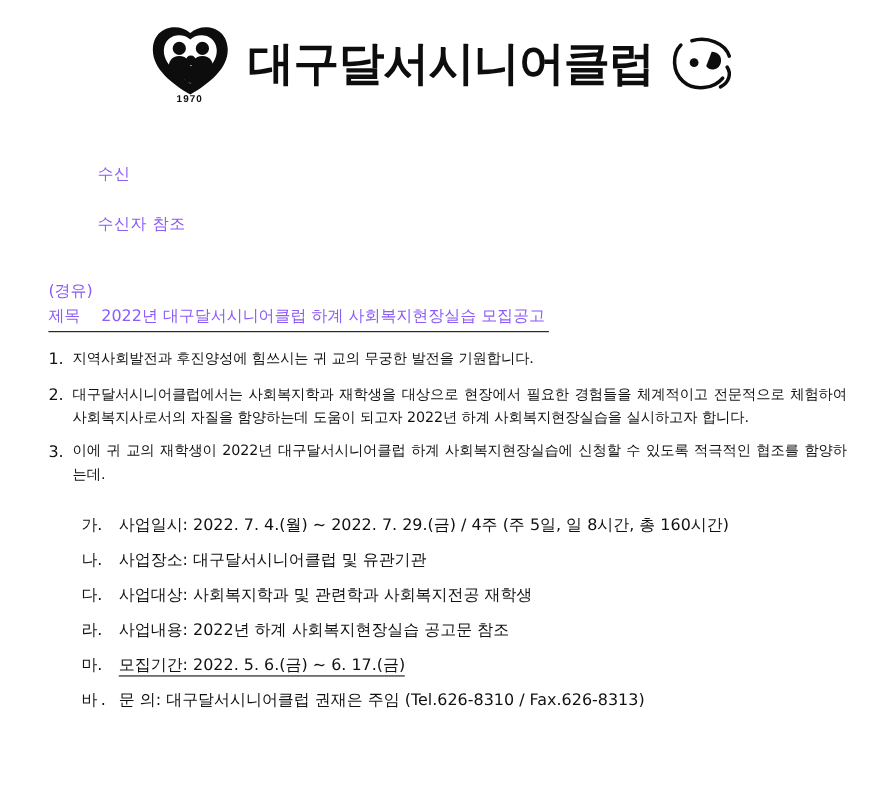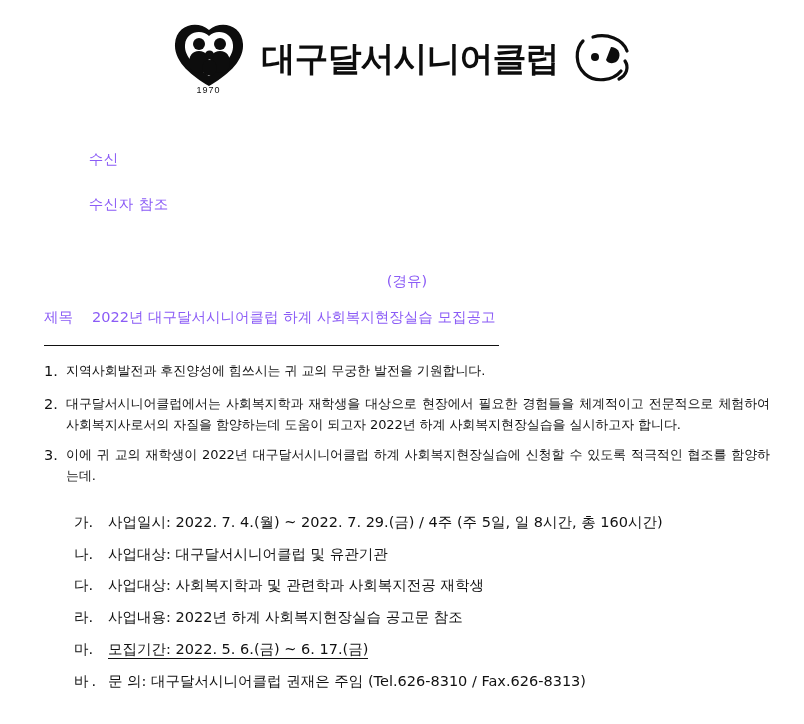--- a/index.html
+++ b/index.html
@@ -39,31 +39,31 @@
     flex: 0 0 auto;
   }
   .logo-year {
     position: absolute;
     bottom: -1px;
     left: 0;
     width: 100%;
     text-align: center;
     font-size: 9px;
     letter-spacing: 1px;
-    font-weight: normal;
+    font-weight: bold;
     color: #111;
   }
   .org-block {
     display: flex;
     flex-direction: column;
     align-items: center;
     line-height: 1;
   }
   .org-name-ko {
-    font-size: 34px;
+    font-size: 42px;
     font-weight: bold;
     letter-spacing: -1px;
     color: #0d0d0d;
     font-family: "DejaVu Sans", sans-serif;
   }
   .org-name-en {
     margin-top: 4px;
     font-size: 15.5px;
     font-weight: bold;
     letter-spacing: 0.2px;
@@ -85,28 +85,27 @@
     font-size: 14.5px;
     line-height: 1.55;
     color: #8b5cf6;
     white-space: pre-wrap;
   }
   .recipient {
     margin: 12px 0 0 14px;
     letter-spacing: 0.5px;
   }
   .via {
-    margin: 32px 0 0 0;
-    text-align: center;
+    margin: 16px 0 0 0;
   }
   .subject-row {
-    margin-top: 13px;
+    margin-top: 0;
     display: inline-block;
     border-bottom: 1.5px solid #111;
-    padding-bottom: 17px;
+    padding-bottom: 2px;
     padding-right: 4px;
   }
   .subject-label {
     margin-right: 14px;
   }
   .numbered {
     margin-top: 14px;
   }
   .num-item {
     display: flex;
@@ -234,21 +233,21 @@
       </div>
     </div>
 
     <div class="sub-list">
       <div class="sub-item">
         <div class="sub-idx">가.</div>
         <div class="sub-text">사업일시: 2022. 7. 4.(월) ~ 2022. 7. 29.(금) / 4주 (주 5일, 일 8시간, 총 160시간)</div>
       </div>
       <div class="sub-item">
         <div class="sub-idx">나.</div>
-        <div class="sub-text">사업대상: 대구달서시니어클럽 및 유관기관</div>
+        <div class="sub-text">사업장소: 대구달서시니어클럽 및 유관기관</div>
       </div>
       <div class="sub-item">
         <div class="sub-idx">다.</div>
         <div class="sub-text">사업대상: 사회복지학과 및 관련학과 사회복지전공 재학생</div>
       </div>
       <div class="sub-item">
         <div class="sub-idx">라.</div>
         <div class="sub-text">사업내용: 2022년 하계 사회복지현장실습 공고문 참조</div>
       </div>
       <div class="sub-item">

